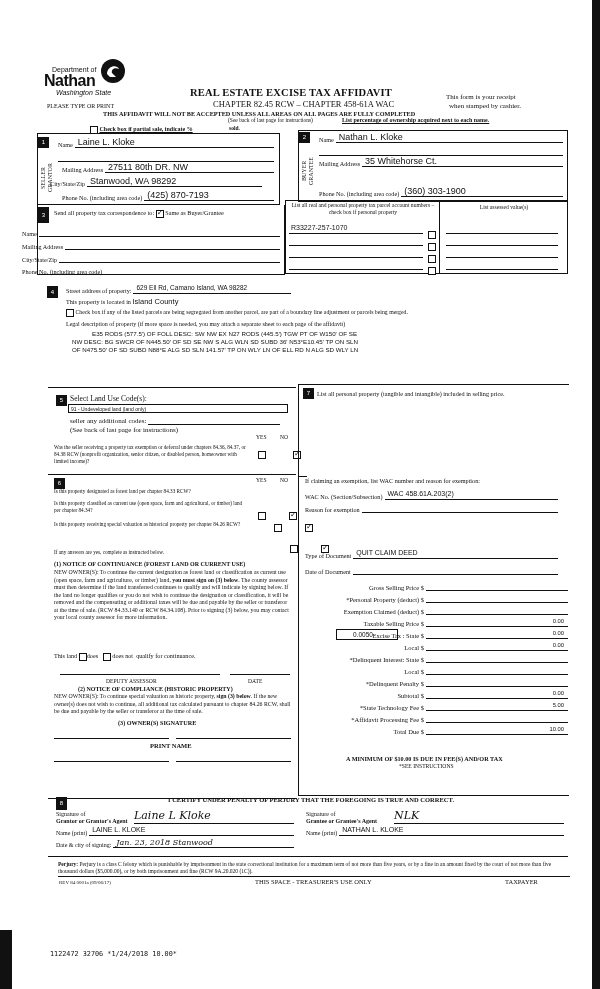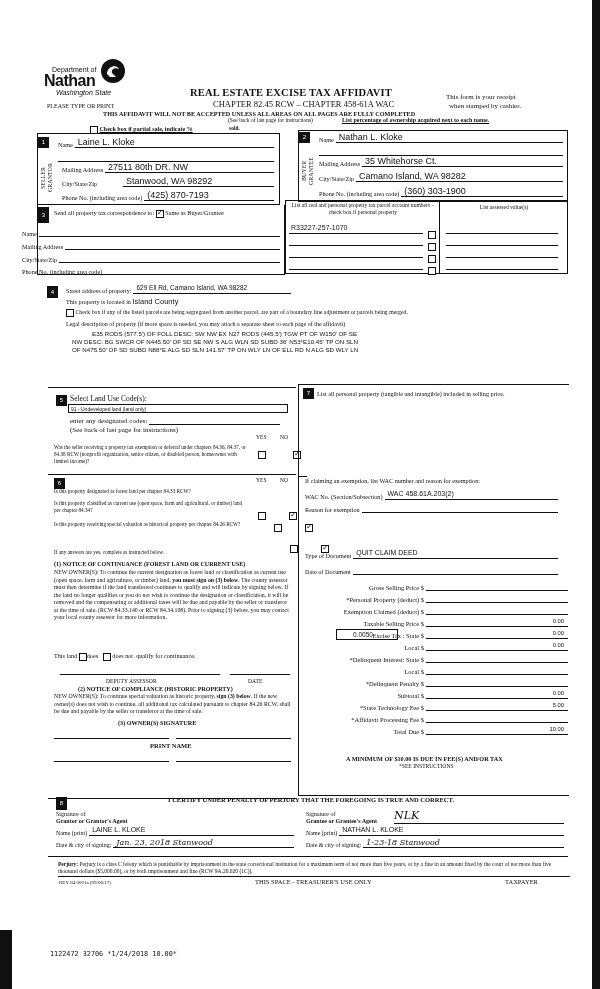--- a/index.html
+++ b/index.html
@@ -85,45 +85,41 @@
   <div class="vlabel" style="left:2px; top:20px; width:16px; height:48px;">SELLER GRANTOR</div>
   <div class="field lbl" style="left:20px; top:3px; width:216px;">
     <span>Name</span>
     <span class="ln fill">Laine L. Kloke</span>
   </div>
   <div class="line" style="left:20px; top:27px; width:216px;"></div>
   <div class="field lbl" style="left:24px; top:28px; width:212px;">
     <span>Mailing Address</span>
     <span class="ln fill">27511 80th DR. NW</span>
   </div>
-  <div class="field lbl" style="left:24px; top:42px; width:212px;gap:24px;">
+  <div class="field lbl" style="left:12px; top:42px; width:212px;">
     <span>City/State/Zip</span>
     <span class="ln fill">Stanwood, WA 98292</span>
   </div>
   <div class="field lbl" style="left:24px; top:56px; width:212px;justify-content:center;">
     <span>Phone No. (including area code)</span>
     <span class="ln fill">(425) 870-7193</span>
   </div>
 </div>
 
 <div class="abs box" style="left:298px; top:130px; width:270px; height:72px;">
   <div class="num" style="left:0; top:1px;">2</div>
   <div class="vlabel" style="left:2px; top:16px; width:16px; height:48px;">BUYER GRANTEE</div>
   <div class="field lbl" style="left:20px; top:1px; width:244px;">
     <span>Name</span>
     <span class="ln fill">Nathan L. Kloke</span>
   </div>
   <div class="line" style="left:20px; top:24px; width:244px;"></div>
   <div class="field lbl" style="left:20px; top:25px; width:244px;">
     <span>Mailing Address</span>
     <span class="ln fill">35 Whitehorse Ct.</span>
-  </div>
-  <div class="field lbl" style="left:20px; top:40px; width:244px;">
-    <span>City/State/Zip</span>
-    <span class="ln fill">Camano Island, WA 98282</span>
   </div>
   <div class="field lbl" style="left:20px; top:55px; width:244px;">
     <span>Phone No. (including area code)</span>
     <span class="ln fill">(360) 303-1900</span>
   </div>
 </div>
 
 <div class="abs box" style="left:37px; top:205px; width:248px; height:70px; border-top:none;">
   <div class="num" style="left:0; top:2px; height:16px; line-height:16px;">3</div>
   <div class="abs lbl" style="left:16px; top:4px; white-space:nowrap;">
@@ -186,21 +182,21 @@
   <div style="padding-left:20px">E35 RODS (577.5') OF FOLL DESC: SW NW EX N27 RODS (445.5') TGW PT OF W150' OF SE</div>
   <div>NW DESC: BG SWCR OF N445.50' OF SD SE NW S ALG WLN SD SUBD 36' N53°E10.45' TP ON SLN</div>
   <div>OF N475.50' OF SD SUBD N88°E ALG SD SLN 141.57' TP ON WLY LN OF ELL RD N ALG SD WLY LN</div>
 </div>
 
 <div class="abs" style="left:48px; top:387px; width:248px; height:410px; border-top:1px solid #111; border-bottom:1px solid #111;">
   <div class="num" style="left:8px; top:7px;">5</div>
   <div class="abs" style="left:22px; top:6px; font-size:7.5px;font-family:Liberation Serif, serif;">Select Land Use Code(s):</div>
   <div class="abs box sans" style="left:20px; top:16px; width:220px; height:9px; font-size:5px; padding-left:2px; line-height:8px;">91 - Undeveloped land (land only)</div>
   <div class="field abs" style="left:22px; top:27px; width:210px; font-size:7px;">
-    <span>enter any designated codes:</span>
+    <span>seller any additional codes:</span>
     <span class="ln"></span>
   </div>
   <div class="abs" style="left:22px; top:38px; font-size:7px;">(See back of last page for instructions)</div>
   <div class="abs small" style="left:208px; top:46px;">YES</div>
   <div class="abs small" style="left:232px; top:46px;">NO</div>
   <div class="abs tiny" style="left:6px; top:56px; width:195px; line-height:7px;">Was the seller receiving a property tax exemption or deferral under chapters 84.36, 84.37, or 84.38 RCW (nonprofit organization, senior citizen, or disabled person, homeowner with limited income)?</div>
   <span class="cb abs" style="left:210px; top:57px;"></span>
   <span class="cb abs checked" style="left:233px; top:57px;"></span>
 
   <div class="line" style="left:0; top:86px; width:248px;"></div>
@@ -320,42 +316,39 @@
   </div>
 
 <div class="abs" style="left:48px; top:794px; width:520px; height:62px; border-bottom:1px solid #111;">
   <div class="num" style="left:8px; top:3px; height:13px; line-height:13px;">8</div>
   <div class="abs" style="left:120px; top:2px; font-size:6.5px; font-weight:bold; white-space:nowrap;">I CERTIFY UNDER PENALTY OF PERJURY THAT THE FOREGOING IS TRUE AND CORRECT.</div>
 
   <div class="abs" style="left:8px; top:17px; font-size:6px; line-height:7px;">
     <div>Signature of</div>
     <div style="font-weight:bold">Grantor or Grantor's Agent</div>
   </div>
+  <div class="abs sig" style="left:86px; top:15px; width:160px; border-bottom:1px solid #111; height:14px;">Laine L Kloke</div>
   <div class="field abs" style="left:8px; top:32px; width:238px; font-size:6px;">
     <span>Name (print)</span>
     <span class="ln fill" style="font-size:7px">LAINE L. KLOKE</span>
   </div>
   <div class="field abs" style="left:8px; top:44px; width:238px; font-size:6px;">
     <span>Date &amp; city of signing:</span>
     <span class="ln sig" style="font-size:8px">Jan. 23, 2018   Stanwood</span>
   </div>
 
   <div class="abs" style="left:258px; top:17px; font-size:6px; line-height:7px;">
     <div>Signature of</div>
     <div style="font-weight:bold">Grantee or Grantee's Agent</div>
   </div>
   <div class="abs sig" style="left:346px; top:15px; width:170px; border-bottom:1px solid #111; height:14px;">NLK</div>
   <div class="field abs" style="left:258px; top:32px; width:258px; font-size:6px;">
     <span>Name (print)</span>
     <span class="ln fill" style="font-size:7px">NATHAN L. KLOKE</span>
   </div>
-  <div class="field abs" style="left:258px; top:44px; width:258px; font-size:6px;">
-    <span>Date &amp; city of signing:</span>
-    <span class="ln sig" style="font-size:8px">1-23-18   Stanwood</span>
-  </div>
 </div>
 
 <div class="abs" style="left:58px; top:861px; width:512px; font-size:5.5px; line-height:7px; border-bottom:1.5px solid #111; padding-bottom:1px;">
   <b>Perjury:</b>
   <span>Perjury is a class C felony which is punishable by imprisonment in the state correctional institution for a maximum term of not more than five years, or by a fine in an amount fixed by the court of not more than five thousand dollars ($5,000.00), or by both imprisonment and fine (RCW 9A.20.020 (1C)).</span>
 </div>
 <div class="abs" style="left:59px; top:880px; font-size:5px;">REV 84 0001a (09/06/17)</div>
 <div class="abs" style="left:255px; top:878px; font-size:6.5px;">THIS SPACE - TREASURER'S USE ONLY</div>
 <div class="abs" style="left:505px; top:878px; font-size:6.5px;">TAXPAYER</div>
 <div class="abs mono" style="left:50px; top:950px; font-size:6.8px;">1122472 32706 *1/24/2018 10.00*</div>

